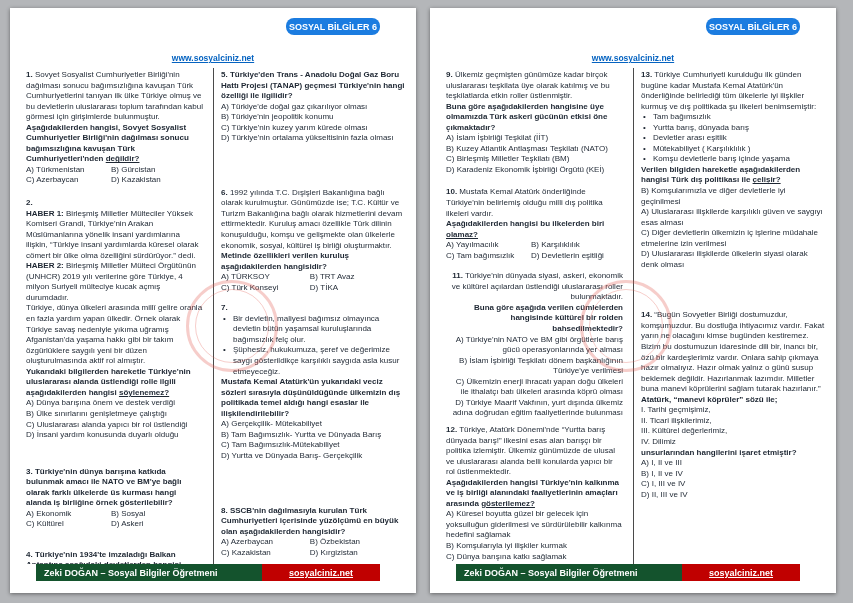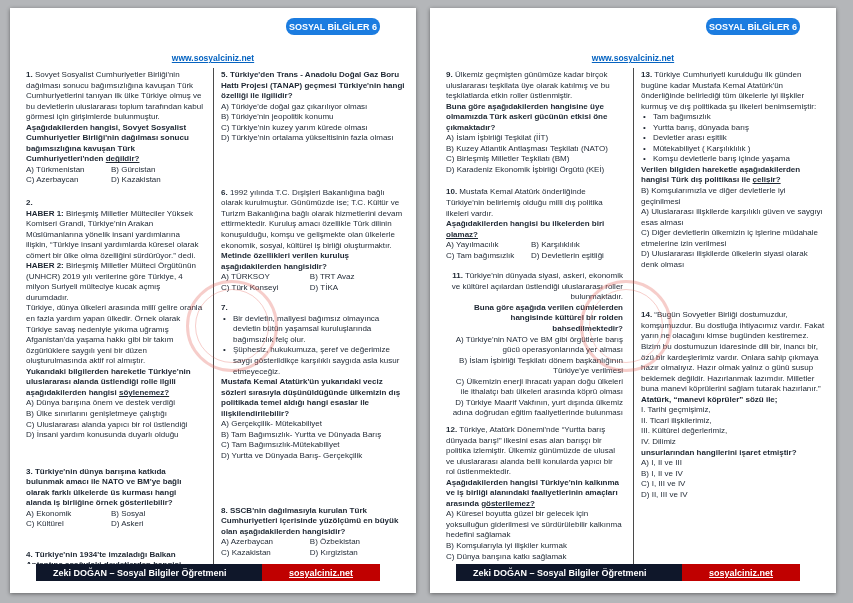--- a/index.html
+++ b/index.html
@@ -56,22 +56,22 @@
   [data-col="0-0"] .q:nth-child(4){ margin-top:20px; }
   [data-col="0-1"] .q:nth-child(2){ margin-top:44px; }
   [data-col="0-1"] .q:nth-child(3){ margin-top:10px; }
   [data-col="0-1"] .q:nth-child(4){ margin-top:44px; }
   [data-col="1-0"] .q:nth-child(2){ margin-top:12px; }
   [data-col="1-0"] .q:nth-child(3){ margin-top:10px;text-align:right; }
   [data-col="1-0"] .q:nth-child(4){ margin-top:6px; }
   [data-col="1-1"] .q:nth-child(2){ margin-top:40px; }
   .ftr { display:flex; height:17px; margin:0 36px 12px 26px; flex:0 0 auto; }
   .ftr-name {
-    flex:1; background:#0f172a; color:#fff; font-weight:bold; font-size:9px;
-    display:flex; align-items:center; padding-left:17px; white-space:nowrap;
+    flex:1; background:#14532d; color:#fff; font-weight:bold; font-size:9px;
+    display:flex; align-items:center; padding-left:8px; white-space:nowrap;
   }
   .ftr-site {
     width:118px; background:#C00000; color:#fff; font-weight:bold; font-size:9px;
     display:flex; align-items:center; justify-content:center;
     text-decoration:underline; cursor:pointer; white-space:nowrap;
   }
   .stamp {
     position:absolute; width:86px; height:86px; border-radius:50%;
     border:3px solid rgba(224,90,78,.30); pointer-events:none;
   }

